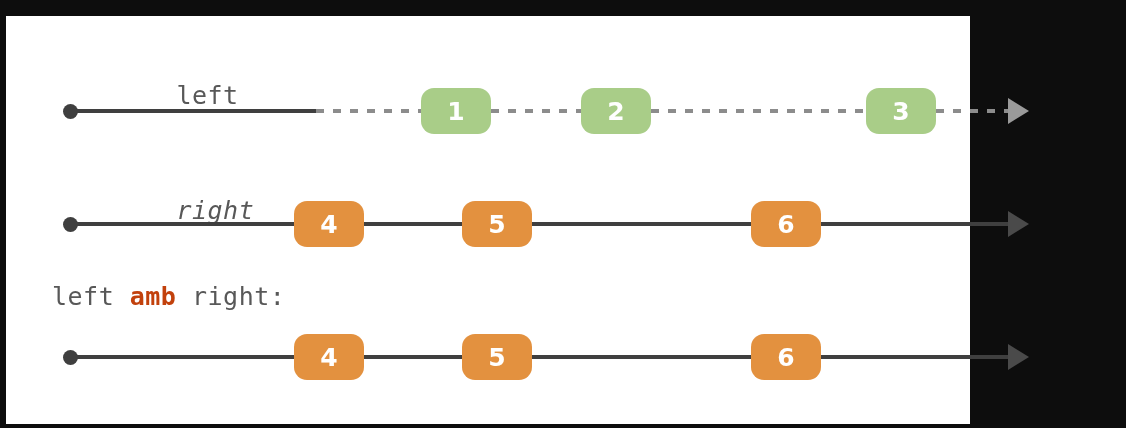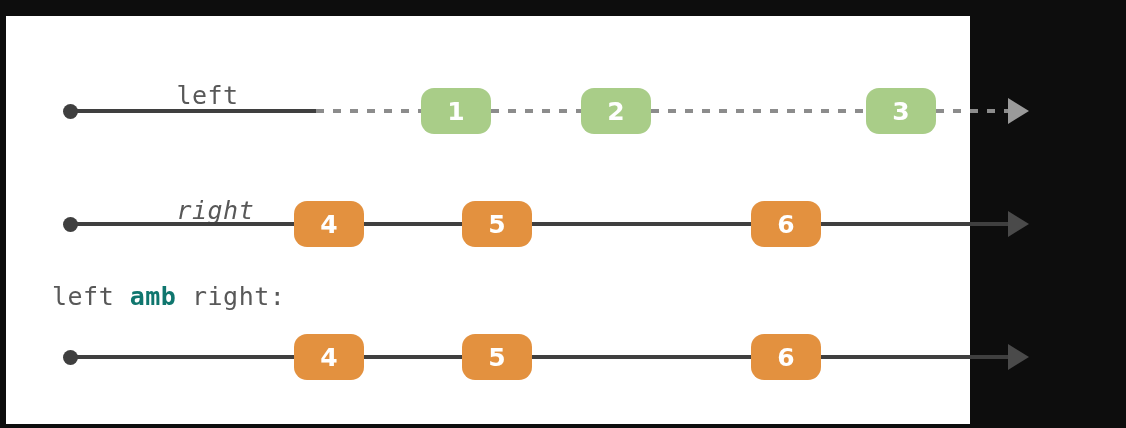--- a/index.html
+++ b/index.html
@@ -46,21 +46,21 @@
   .row { position: absolute; left: 0; top: 0; }
 
   .row-label {
     position: absolute;
     font-size: 25px;
     letter-spacing: 0.5px;
     color: #585858;
     white-space: pre;
     font-family: "DejaVu Sans Mono", "Liberation Mono", monospace;
   }
-  .row-label b { font-weight: bold; color: #0f766e; }
+  .row-label b { font-weight: bold; color: #c2410c; }
 
   .start-dot {
     position: absolute;
     width: 15px;
     height: 15px;
     border-radius: 50%;
     background: #3f3f3f;
   }
 
   .seg-solid {

